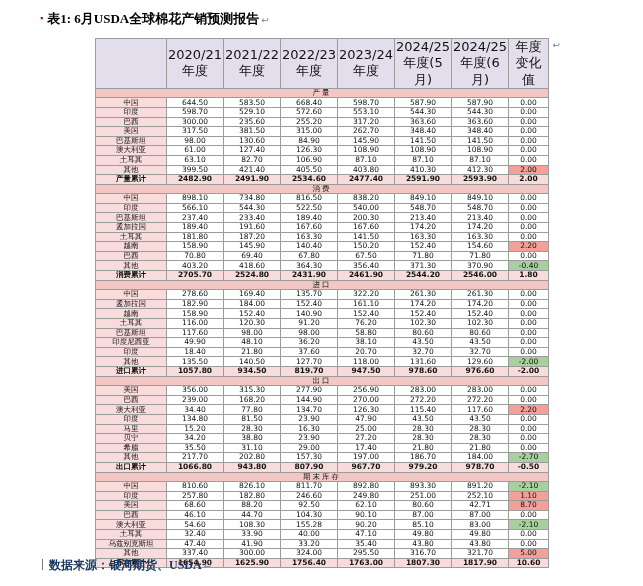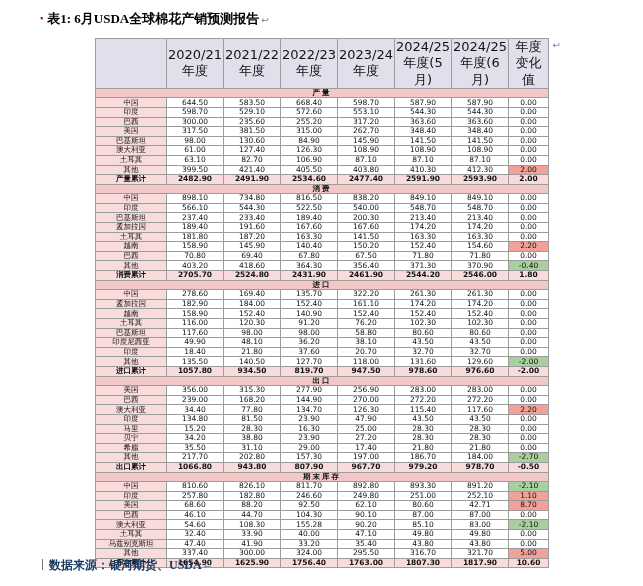--- a/index.html
+++ b/index.html
@@ -11,21 +11,21 @@
   .ret{color:#6b85ad;font-size:9px;font-weight:normal;margin-left:2px;font-family:"DejaVu Sans",sans-serif;}
   .table-wrap{position:absolute;left:95px;top:38px;width:453px;}
   .table-ret{position:absolute;right:-12px;top:2px;}
   table{border-collapse:collapse;table-layout:fixed;width:453px;}
   th,td{border:1px solid #9c9c9c;text-align:center;padding:0 1px;overflow:hidden;
         white-space:nowrap;color:#111;}
   th{background:var(--header-bg);font-weight:normal;font-size:13px;line-height:1.25;
         height:24px;white-space:normal;margin-left:27px;}
   td{font-size:7.5px;line-height:1.1;height:8.6px;}
   td.label{background:var(--label-bg);}
-  tr.section-row td{background:var(--section-bg);font-weight:bold;letter-spacing:2px;}
+  tr.section-row td{background:var(--section-bg);font-weight:normal;letter-spacing:2px;}
   tr.total-row td{background:var(--label-bg);font-weight:bold;}
   tr.ratio-row td{background:var(--label-bg);font-weight:bold;}
   td.pos{background:var(--pos-bg);}
   td.neg{background:var(--neg-bg);}
   td.strong{background:var(--strong-bg);}
   .source-line{position:absolute;left:42px;top:557px;font-family:"Liberation Serif",serif;
         font-weight:bold;font-size:12px;color:#17375e;white-space:nowrap;}
   .revbar{display:inline-block;width:1px;height:11px;background:#777;margin-right:6px;vertical-align:-1px;}
 </style>
 </head>

